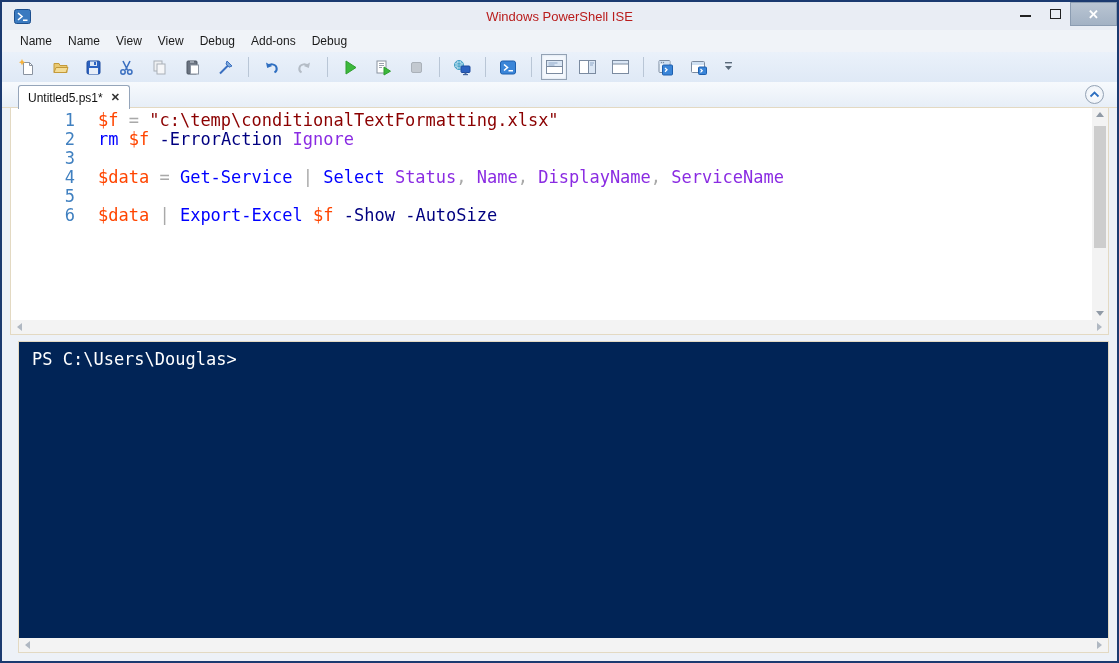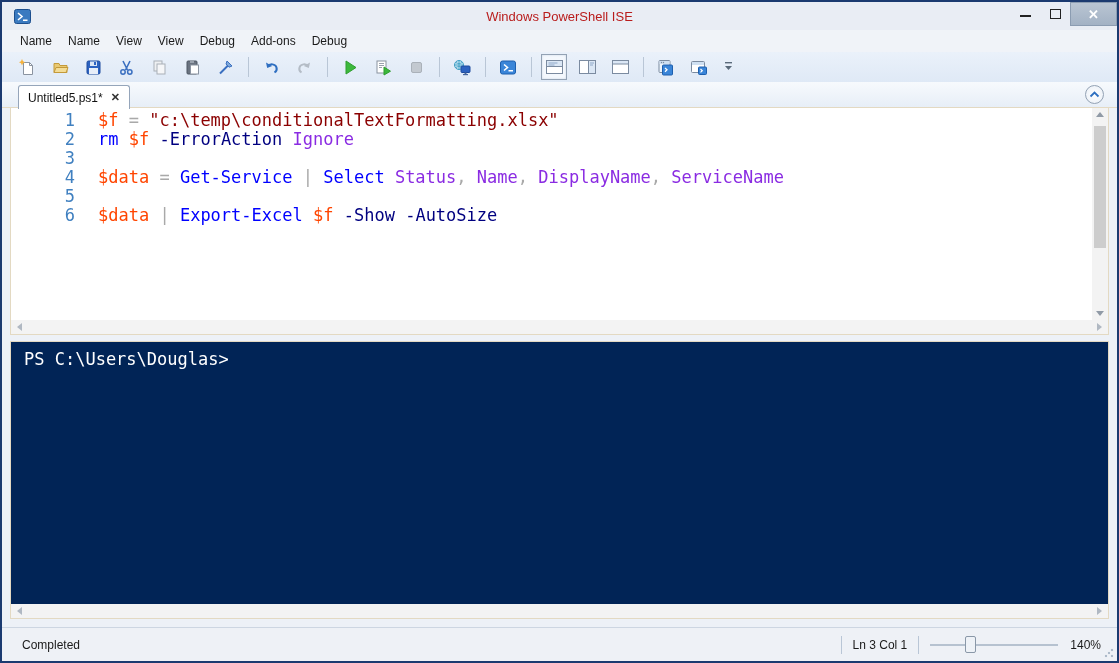--- a/index.html
+++ b/index.html
@@ -45,21 +45,21 @@
   
   .vscroll{ width:16px; background:#f3f3f3; display:flex; flex-direction:column; align-items:center; flex:0 0 auto;}
   .vthumb{ width:12px; height:122px; background:#cdcdcd; margin-top:5px;}
   .sarrow{ width:0; height:0; margin:4px 0; }
   .up{ border-left:4px solid transparent; border-right:4px solid transparent; border-bottom:5px solid #909aa6;}
   .down{ border-left:4px solid transparent; border-right:4px solid transparent; border-top:5px solid #909aa6; margin-top:auto; margin-bottom:4px;}
   .hscroll{ height:14px; background:#f3f3f3; display:flex; align-items:center; flex:0 0 auto;}
   .left{ border-top:4px solid transparent; border-bottom:4px solid transparent; border-right:5px solid #b0b8c2; margin-left:6px;}
   .right{ border-top:4px solid transparent; border-bottom:4px solid transparent; border-left:5px solid #b0b8c2; margin-left:auto; margin-right:6px;}
   .splitter{ height:6px; flex:0 0 auto; }
-  .console-pane{ flex:1; border:1px solid #e3d9c2; display:flex; flex-direction:column; min-height:0;}
+  .console-pane{ flex:1; border:1px solid #e3d9c2; display:flex; flex-direction:column; min-height:0;margin-left:8px;}
   .console-body{ flex:1; background:#012456; color:#fff; font-family:"DejaVu Sans Mono", monospace; font-size:17px; padding:7px 0 0 13px; cursor:text;}
   
   .statusbar{ height:34px; border-top:1px solid #cdd6e2; background:#eef1f6; display:flex; align-items:center;
               padding:0 16px 0 20px; font-size:12px; color:#1a1a1a; flex:0 0 auto; position:relative;}
   .sb-right{ margin-left:auto; display:flex; align-items:center;}
   .sb-sep{ width:1px; height:18px; background:#b9c6d6; margin:0 11px;}
   .zoom-slider{ width:128px; height:18px; position:relative; margin-right:12px;}
   .zoom-track{ position:absolute; left:0; right:0; top:8px; height:2px; background:#b6c2d0;}
   .zoom-thumb{ position:absolute; left:27%; top:0; width:11px; height:17px; background:#eef2f7; border:1px solid #8a98a8; border-radius:2px;}
   .grip{ position:absolute; right:3px; bottom:3px; width:10px; height:10px;
@@ -291,28 +291,14 @@
       <div class="console-body" style="background: rgb(1, 36, 86); color: rgb(255, 255, 255);">
         <span>PS C:\Users\Douglas&gt;</span>
       </div>
       <div class="hscroll">
         <div class="sarrow left"></div>
         <div class="sarrow right"></div>
       </div>
     </div>
   </div>
 
-  <div class="statusbar">
-    <span>Completed</span>
-    <div class="sb-right">
-      <span class="sb-sep"></span>
-      <span>Ln 3 Col 1</span>
-      <span class="sb-sep"></span>
-      <div class="zoom-slider">
-        <div class="zoom-track"></div>
-        <div class="zoom-thumb"></div>
-      </div>
-      <span>140%</span>
-    </div>
-    <div class="grip"></div>
-  </div>
 
 </div>
 
 </body></html>

